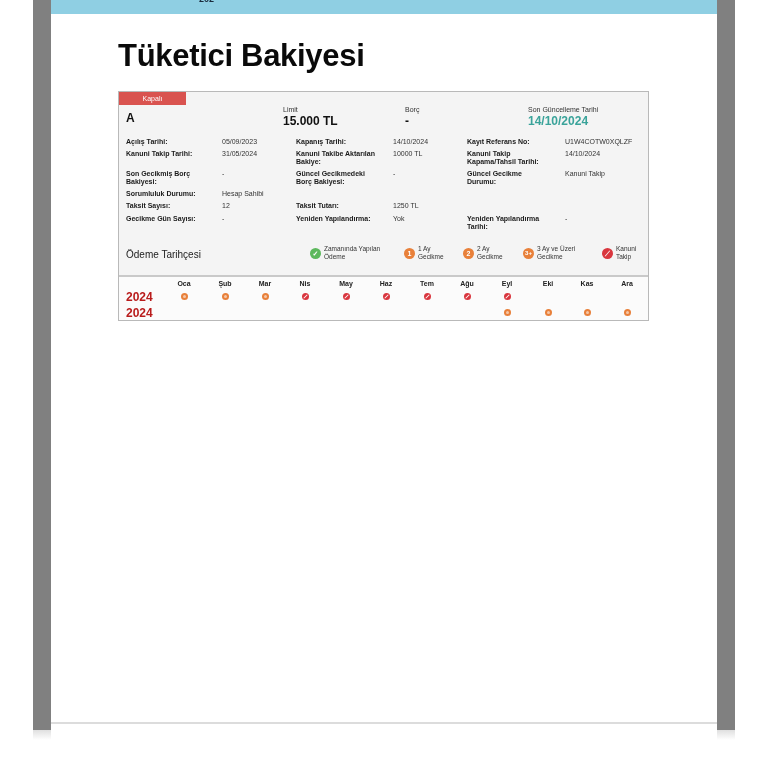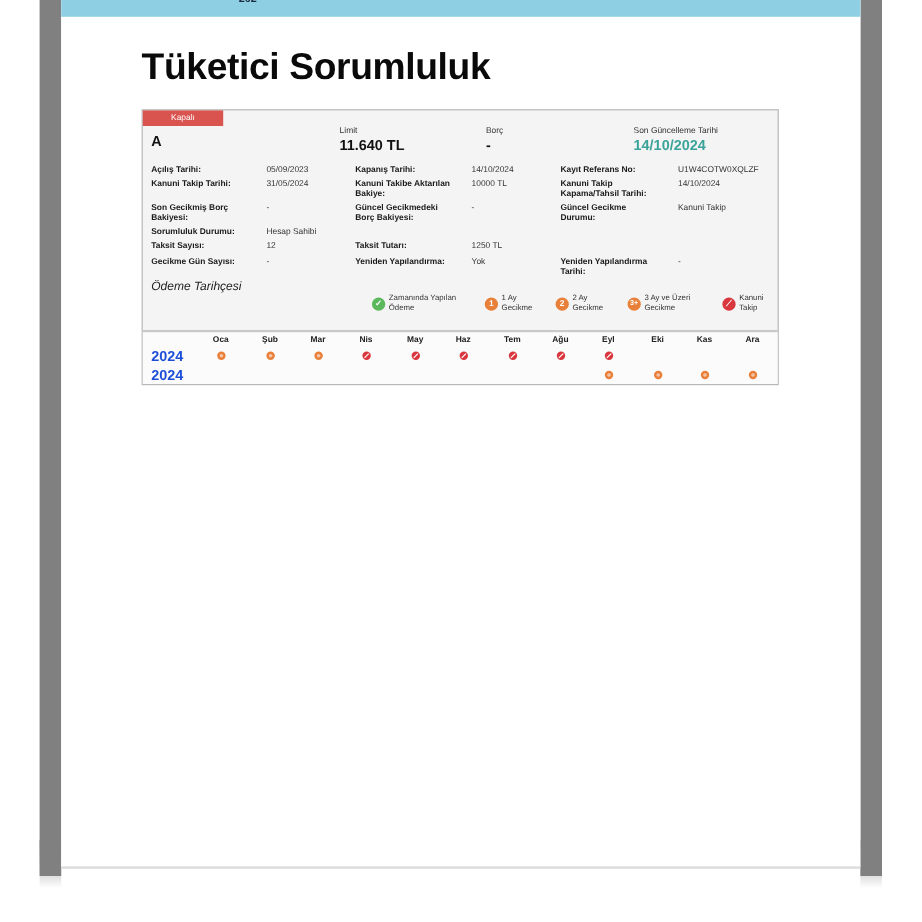--- a/index.html
+++ b/index.html
@@ -27,33 +27,33 @@
   .status-tag { position:absolute; left:0; top:0; width:67px; height:13px; background:#d9534f;
     color:#fff; font-size:7px; text-align:center; line-height:13px; }
   .account-name { position:absolute; left:7px; top:19px; font-size:12px; font-weight:bold; }
   .hdr-label { position:absolute; font-size:7px; color:#333; }
   .hdr-value { position:absolute; font-size:12px; font-weight:bold; }
   .hdr-value.teal { color:#3aa39a; }
 
   .f-label { position:absolute; font-size:7px; font-weight:bold; line-height:8px; color:#1a1a1a; }
   .f-value { position:absolute; font-size:7px; line-height:8px; color:#333; }
 
-  .hist-title { position:absolute; left:7px; top:142px; font-size:10px; color:#222;font-style:italic; }
+  .hist-title { position:absolute; left:7px; top:157px; font-size:10px; color:#222; }
   .legend-item { position:absolute; top:153px; display:flex; align-items:center; }
   .legend-icon { width:11px; height:11px; border-radius:50%; color:#fff; font-size:7px;
     font-weight:bold; text-align:center; line-height:11px; margin-right:3px; flex-shrink:0; }
   .legend-text { font-size:6.5px; line-height:8px; color:#333; }
   .green { background:#5cb85c; }
   .orange { background:#e8803a; }
   .red { background:#d9363e; }
 
   .divider { position:absolute; left:0; top:183px; width:529px; height:2px; background:#c9c9c9; }
   .table-area { position:absolute; left:0; top:185px; width:529px; height:43px; background:#fbfbfb; }
   .month { position:absolute; top:3px; font-size:7px; font-weight:bold; color:#222; width:30px; text-align:center; }
-  .year { position:absolute; left:7px; font-size:12px; font-weight:bold; color:#1d4ed8; }
+  .year { position:absolute; left:7px; font-size:12px; font-weight:bold; color:#b91c1c; }
   .dot { position:absolute; width:7px; height:7px; border-radius:50%; }
   .dot.orange { background:#e8803a; }
   .dot.red { background:#d9363e; }
   .dot .inner { position:absolute; left:2px; top:2px; width:3px; height:3px; border-radius:50%; background:rgba(255,255,255,0.55); }
   .dot.red .inner { left:1px; top:3px; width:5px; height:1px; border-radius:0; transform:rotate(-45deg); background:#fff; }
 </style>
 </head>
 <body>
 
 <div class="side-bar left"></div>
@@ -61,28 +61,28 @@
 <div class="side-fade left"></div>
 <div class="side-fade right"></div>
 
 <div class="page"></div>
 <div class="page-bottom"></div>
 
 <div class="top-band">
   <span class="top-band-text">202</span>
 </div>
 
-<div class="title">Tüketici Sorumluluk</div>
+<div class="title">Tüketici Bakiyesi</div>
 
 <div class="card">
   <div class="status-tag">Kapalı</div>
   <div class="account-name">A</div>
 
   <div class="hdr-label" style="left:164px;top:14px;">Limit</div>
-  <div class="hdr-value" style="left:164px;top:22px;">11.640 TL</div>
+  <div class="hdr-value" style="left:164px;top:22px;">15.000 TL</div>
 
   <div class="hdr-label" style="left:286px;top:14px;">Borç</div>
   <div class="hdr-value" style="left:286px;top:22px;">-</div>
 
   <div class="hdr-label" style="left:409px;top:14px;">Son Güncelleme Tarihi</div>
   <div class="hdr-value teal" style="left:409px;top:22px;">14/10/2024</div>
 
   <div class="f-label" style="left:7px;top:46px;">Açılış Tarihi:</div>
   <div class="f-value" style="left:103px;top:46px;">05/09/2023</div>
   <div class="f-label" style="left:7px;top:58px;">Kanuni Takip Tarihi:</div>

